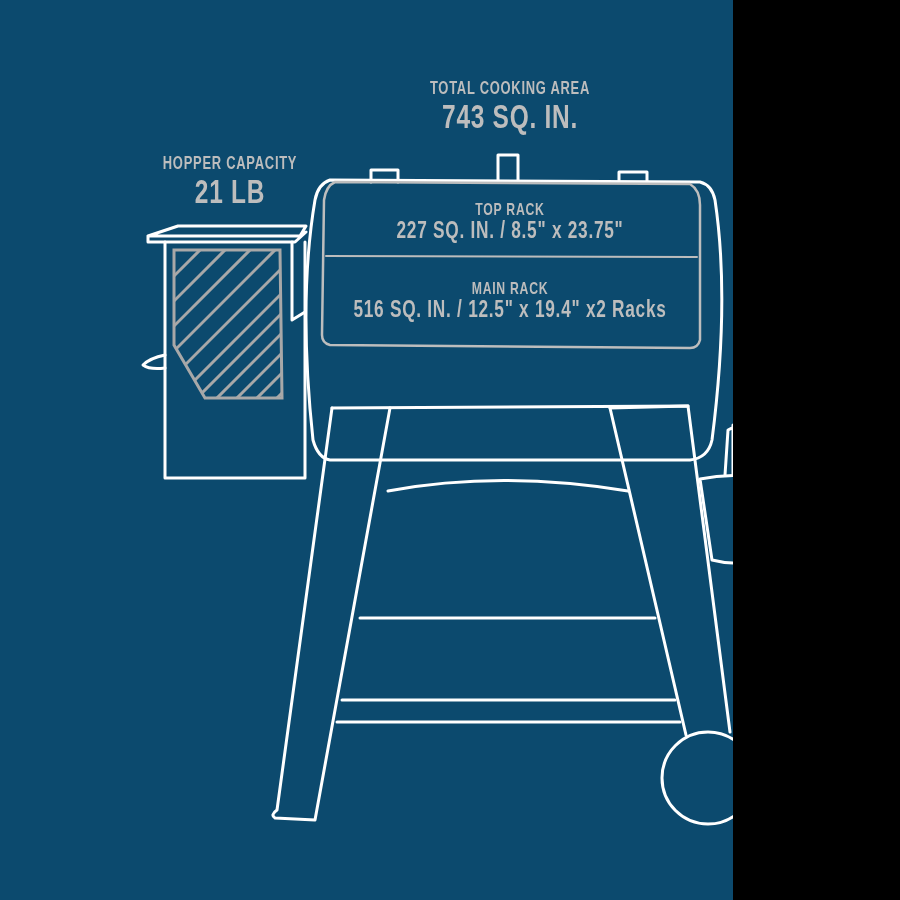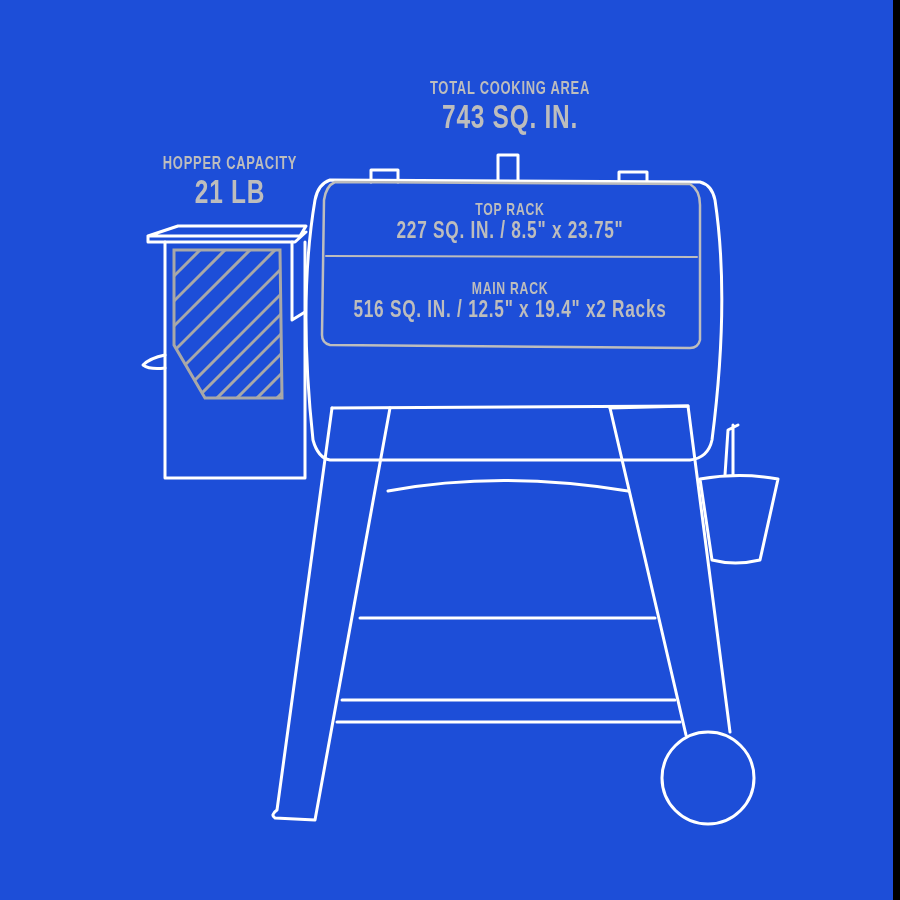--- a/index.html
+++ b/index.html
@@ -1,16 +1,16 @@
 <!DOCTYPE html>
 <html><head>
   <meta charset="utf-8">
   <style>
     html, body { margin: 0; padding: 0; background: #000; }
-    #stage { position: relative; width: 893px; height: 900px; background: #1d4ed8; overflow: hidden; }
+    #stage { position: relative; width: 733px; height: 900px; background: #0c4a6e; overflow: hidden; }
     svg.drawing { position: absolute; left: 0; top: 0; }
     .label { position: absolute; color: #bdbdbd; font-family: "Liberation Sans", sans-serif; text-align: center; transform: scaleX(0.72); transform-origin: center top; white-space: nowrap; letter-spacing: 1px; }
     .small { font-size: 18px; font-weight: bold; }
     .big { font-size: 34px; font-weight: bold; line-height: 34px; }
     .rack-title { font-size: 17px; font-weight: bold; }
     .rack-val { font-size: 24px; font-weight: bold; }
   </style>
 </head>
 <body>
 

